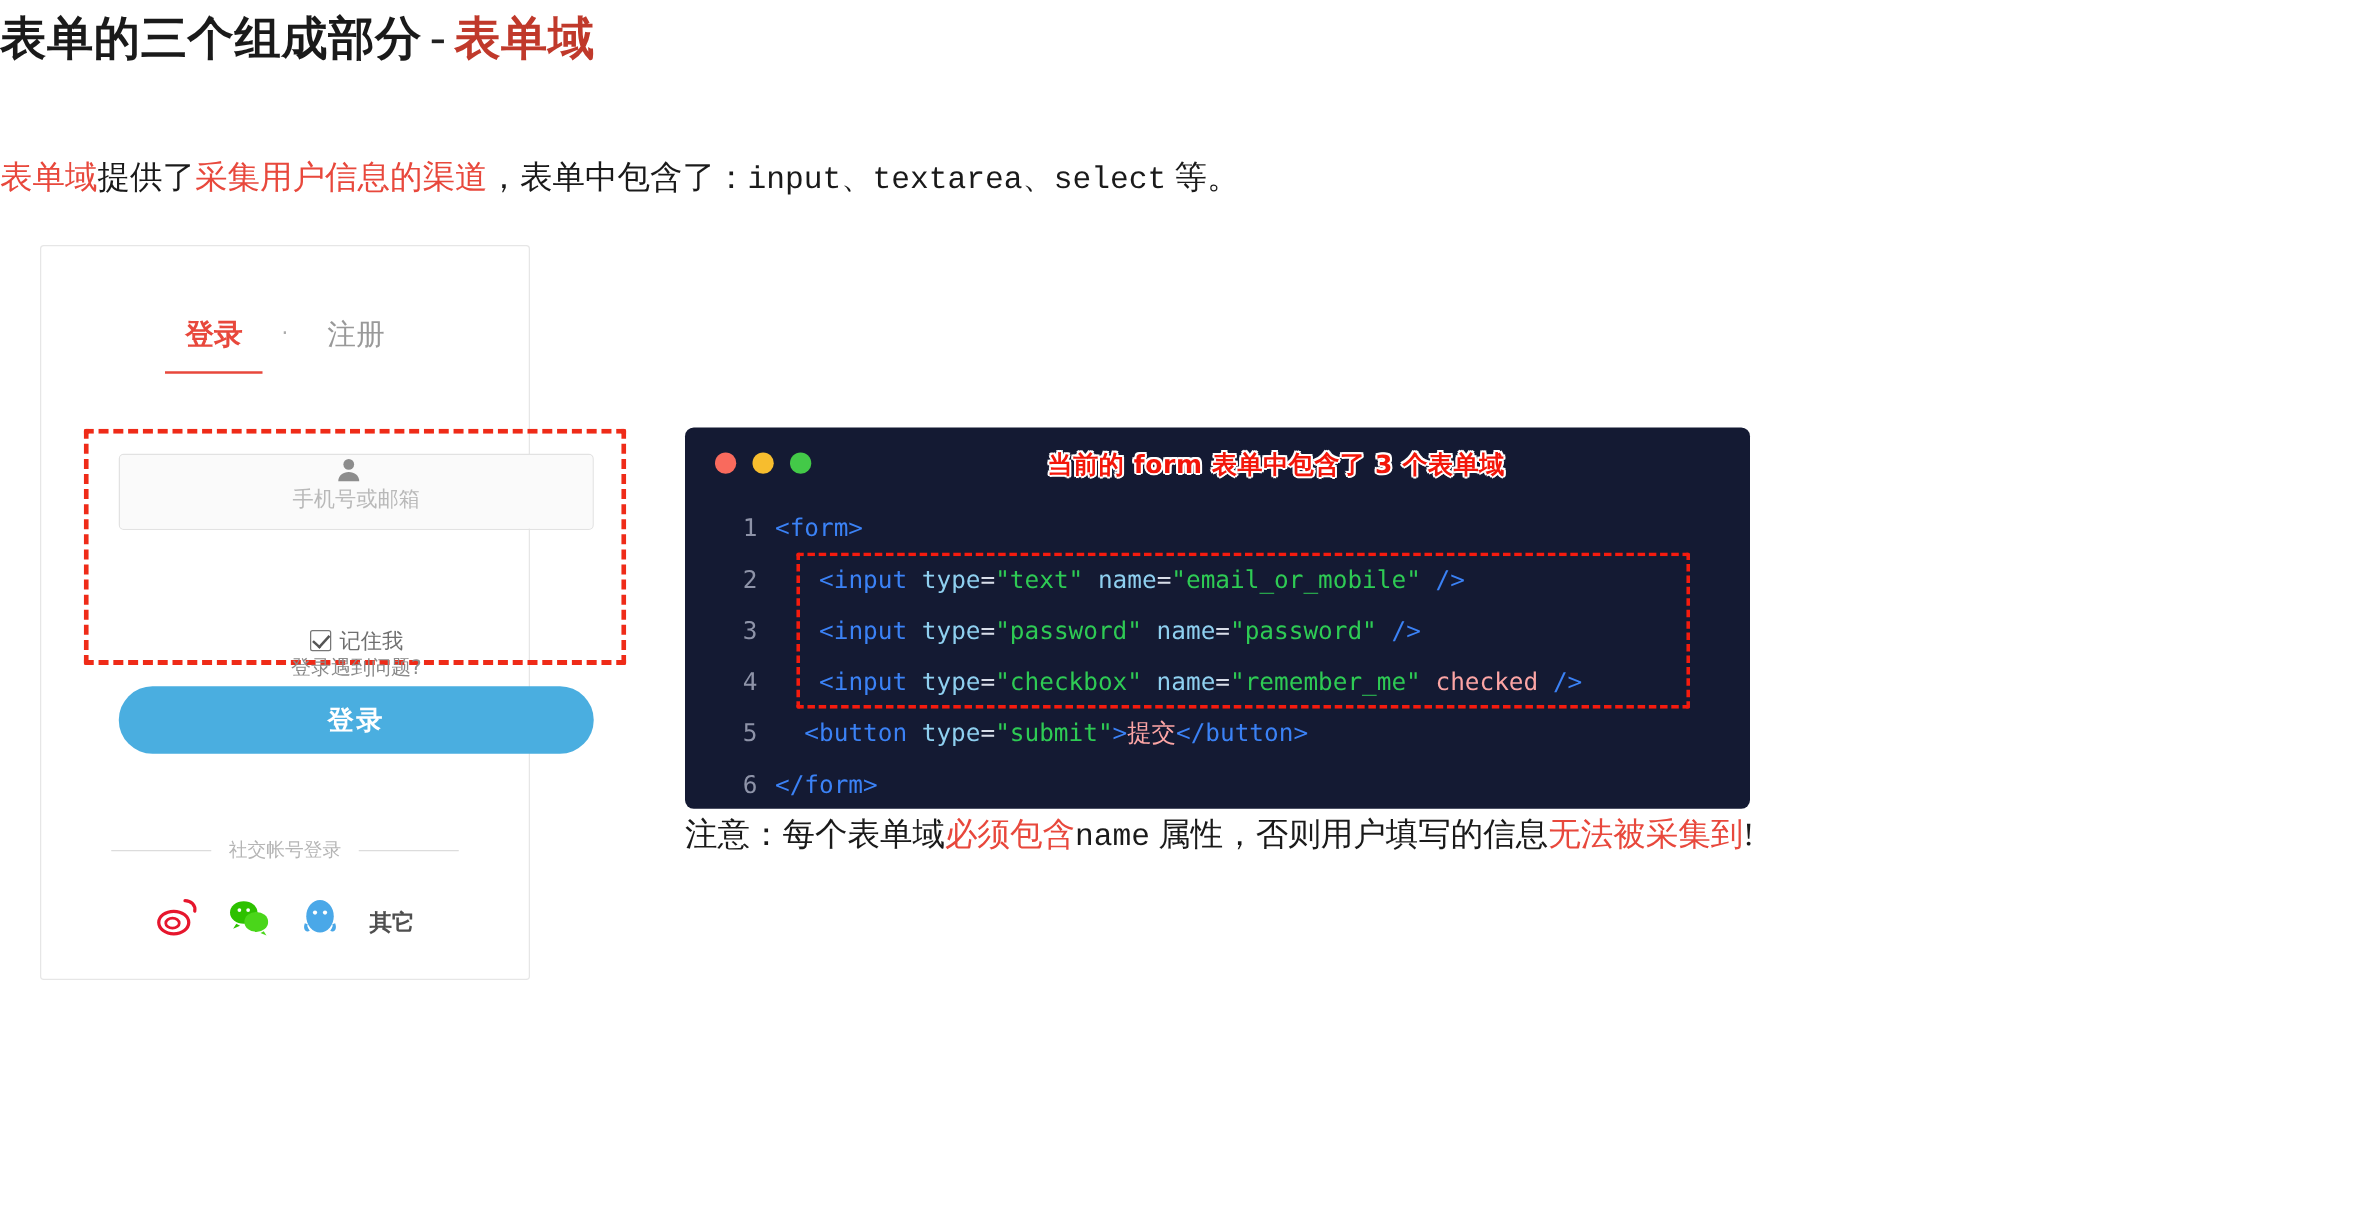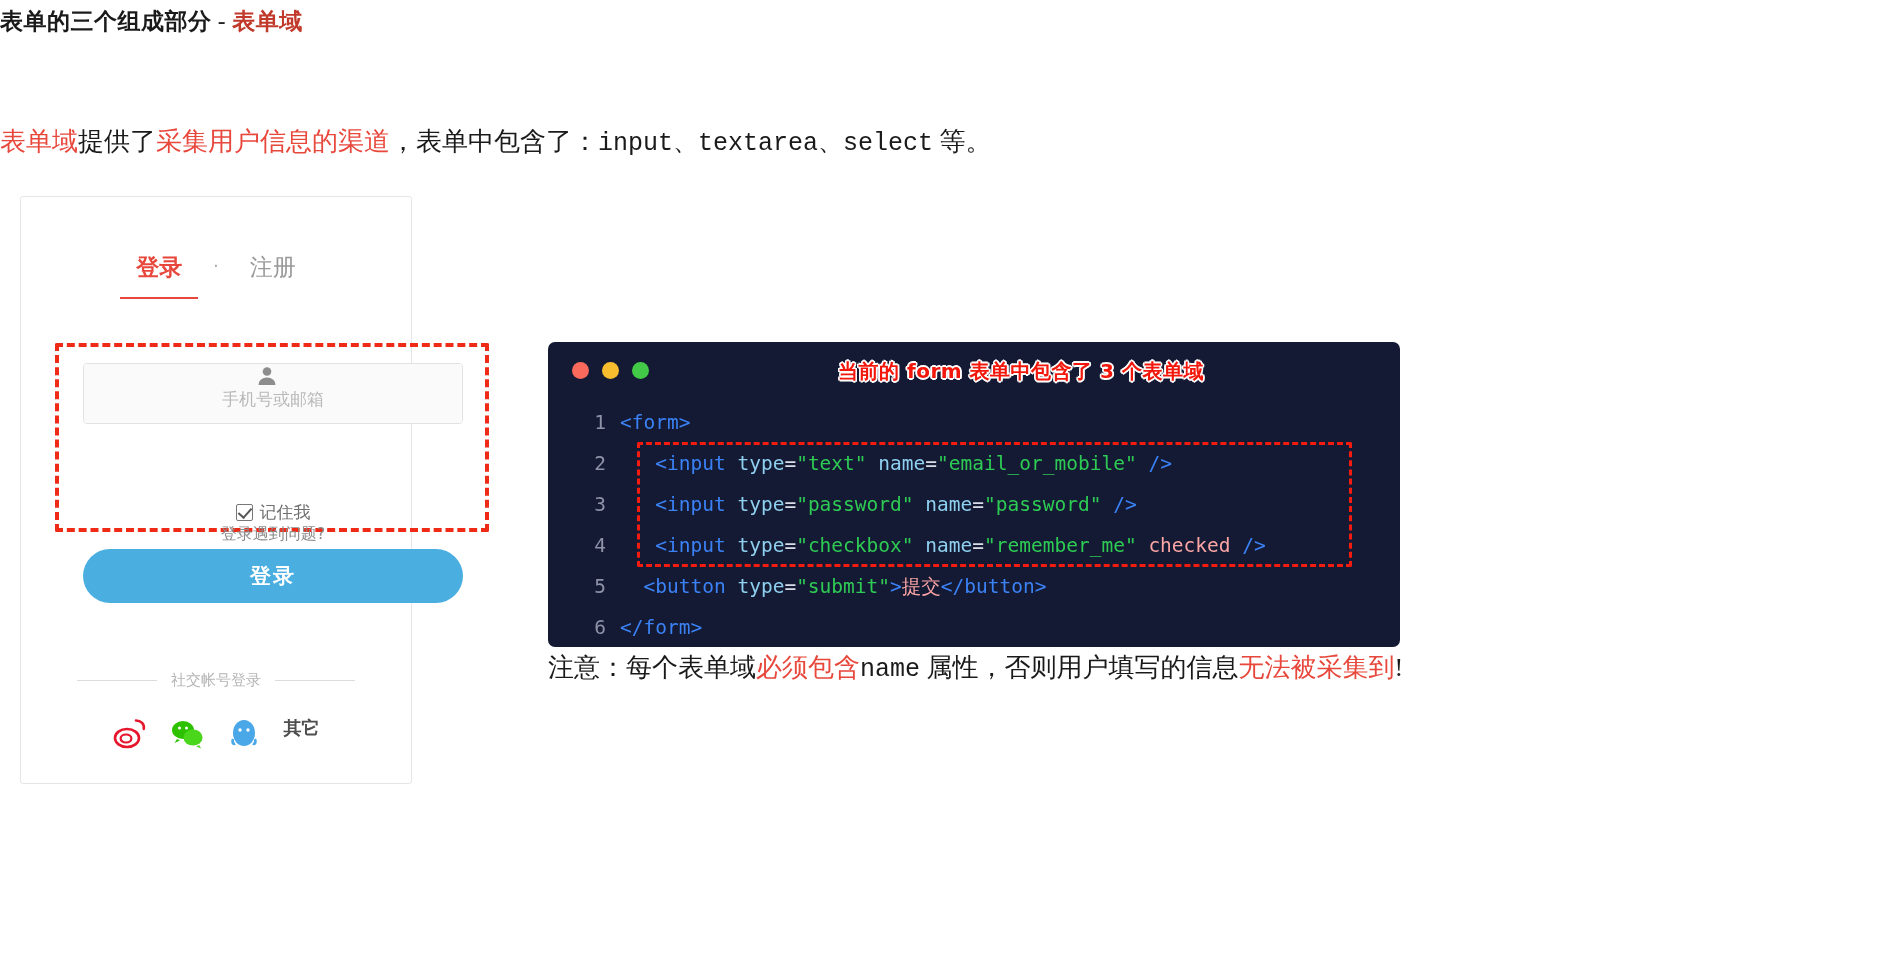--- a/index.html
+++ b/index.html
@@ -10,37 +10,37 @@
     font-family:"Liberation Serif","DejaVu Serif",serif;
     color:#1a1a1a;
     overflow:hidden;
     position:relative;
   }
 
   
   #page-title {
     position:absolute; left:0; top:6px;
     font-family:"DejaVu Sans","Liberation Sans",sans-serif;
-    font-size:23px; font-weight:bold; letter-spacing:.5px;
+    font-size:37px; font-weight:bold; letter-spacing:.5px;
     white-space:nowrap;
   }
   #page-title .dash { font-weight:normal; padding:0 6px; color:#222; }
   #page-title .accent { color:#c0392b; }
 
   
   #intro {
     position:absolute; left:0; top:122px;
     font-size:26px; line-height:1.5; white-space:nowrap;
   }
   #intro .red { color:#e8483c; }
   #intro .mono { font-family:"Liberation Mono","DejaVu Sans Mono",monospace; font-size:25px; }
 
   
   #login-card {
-    position:absolute; left:20px; top:196px;
+    position:absolute; left:32px; top:196px;
     width:392px; height:588px;
     background:#ffffff;
     border:1px solid #e6e6e6;
     border-radius:3px;
   }
   #login-tabs {
     position:absolute; left:0; top:55px; width:100%;
     text-align:center;
     font-family:"DejaVu Sans","Liberation Sans",sans-serif;
   }
@@ -111,21 +111,21 @@
   #social {
     position:absolute; left:0; top:450px; width:100%;margin-top:24px;
   }
   #social-divider {
     display:flex; align-items:center; justify-content:center; gap:14px;
     color:#b5b5b5; font-size:15px;
     font-family:"DejaVu Sans","Liberation Sans",sans-serif;
   }
   #social-divider .line { width:80px; height:1px; background:#dcdcdc; display:block; }
   #social-icons {
-    margin-top:26px; display:flex; align-items:flex-start;
+    margin-top:26px; display:flex; align-items:flex-end;
     justify-content:center; gap:23px;
   }
   #social-icons .s-ico { width:34px; height:34px; display:block; }
   #social-icons .other {
     color:#4f4f4f; font-size:18px; font-weight:bold;
     font-family:"DejaVu Sans","Liberation Sans",sans-serif;
   }
 
   
   #code-panel {

